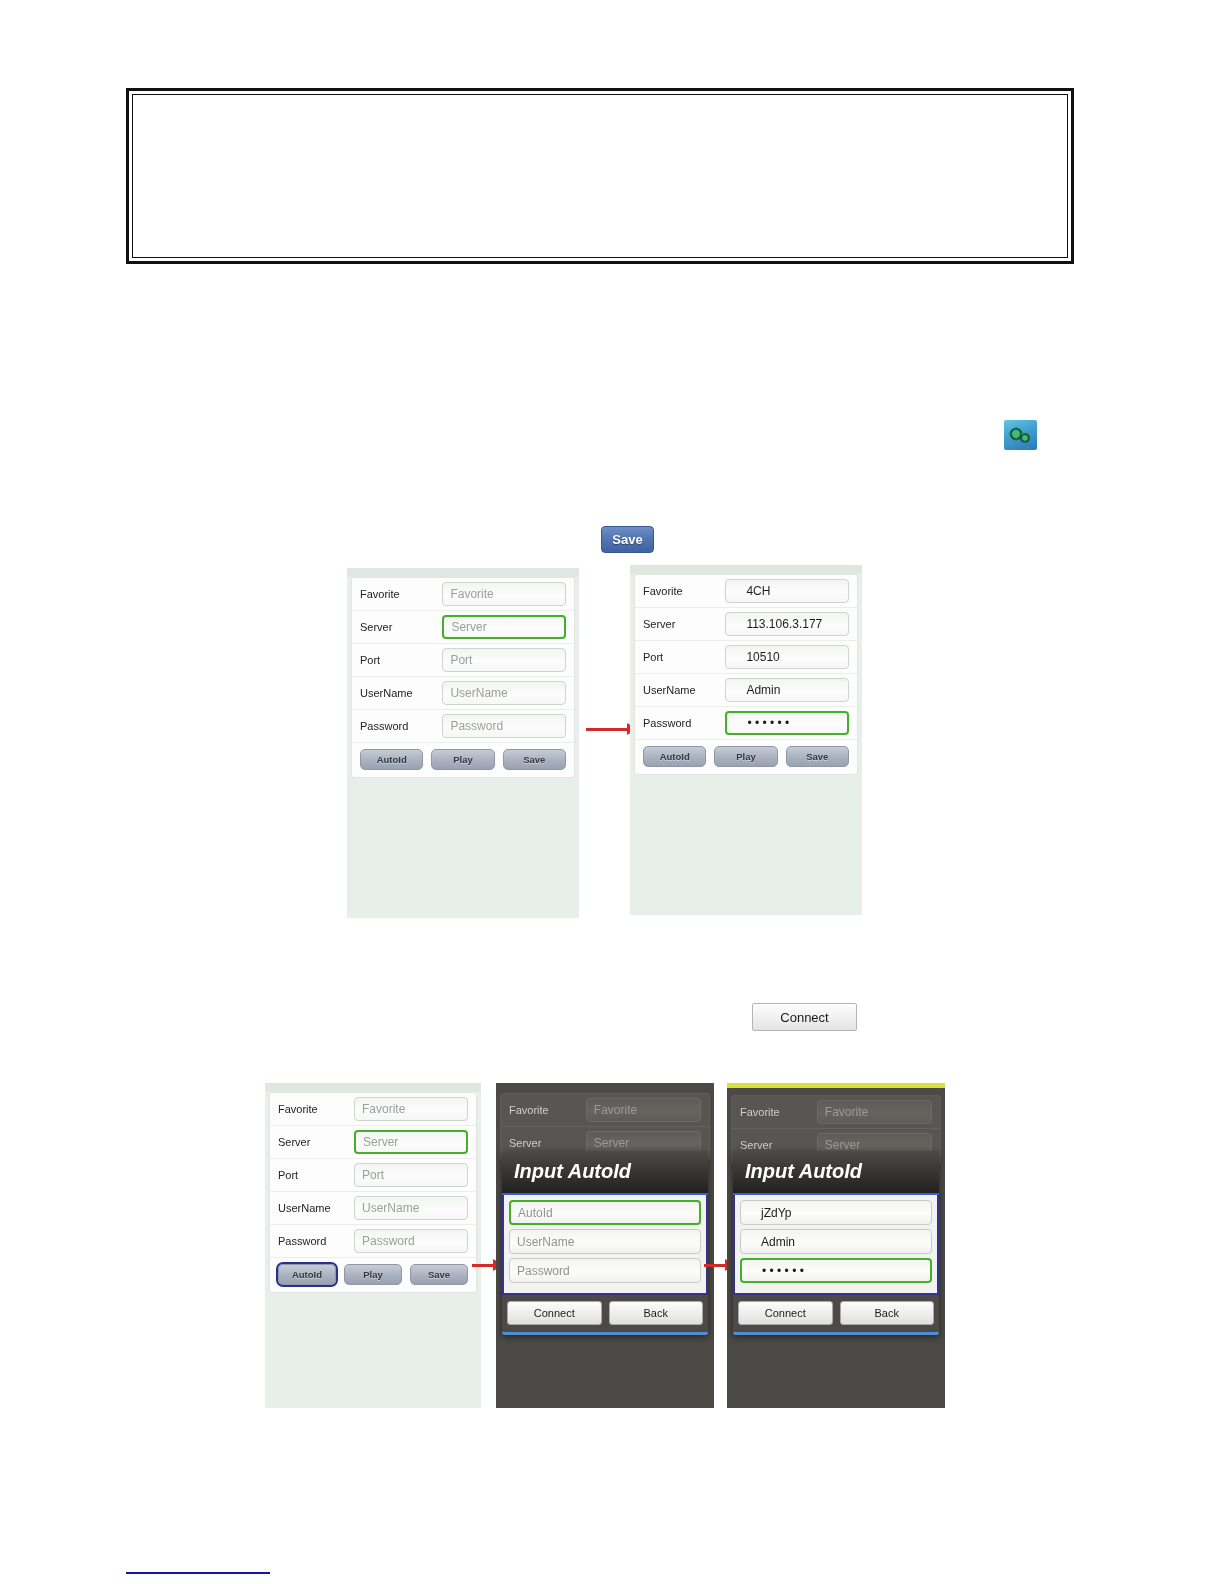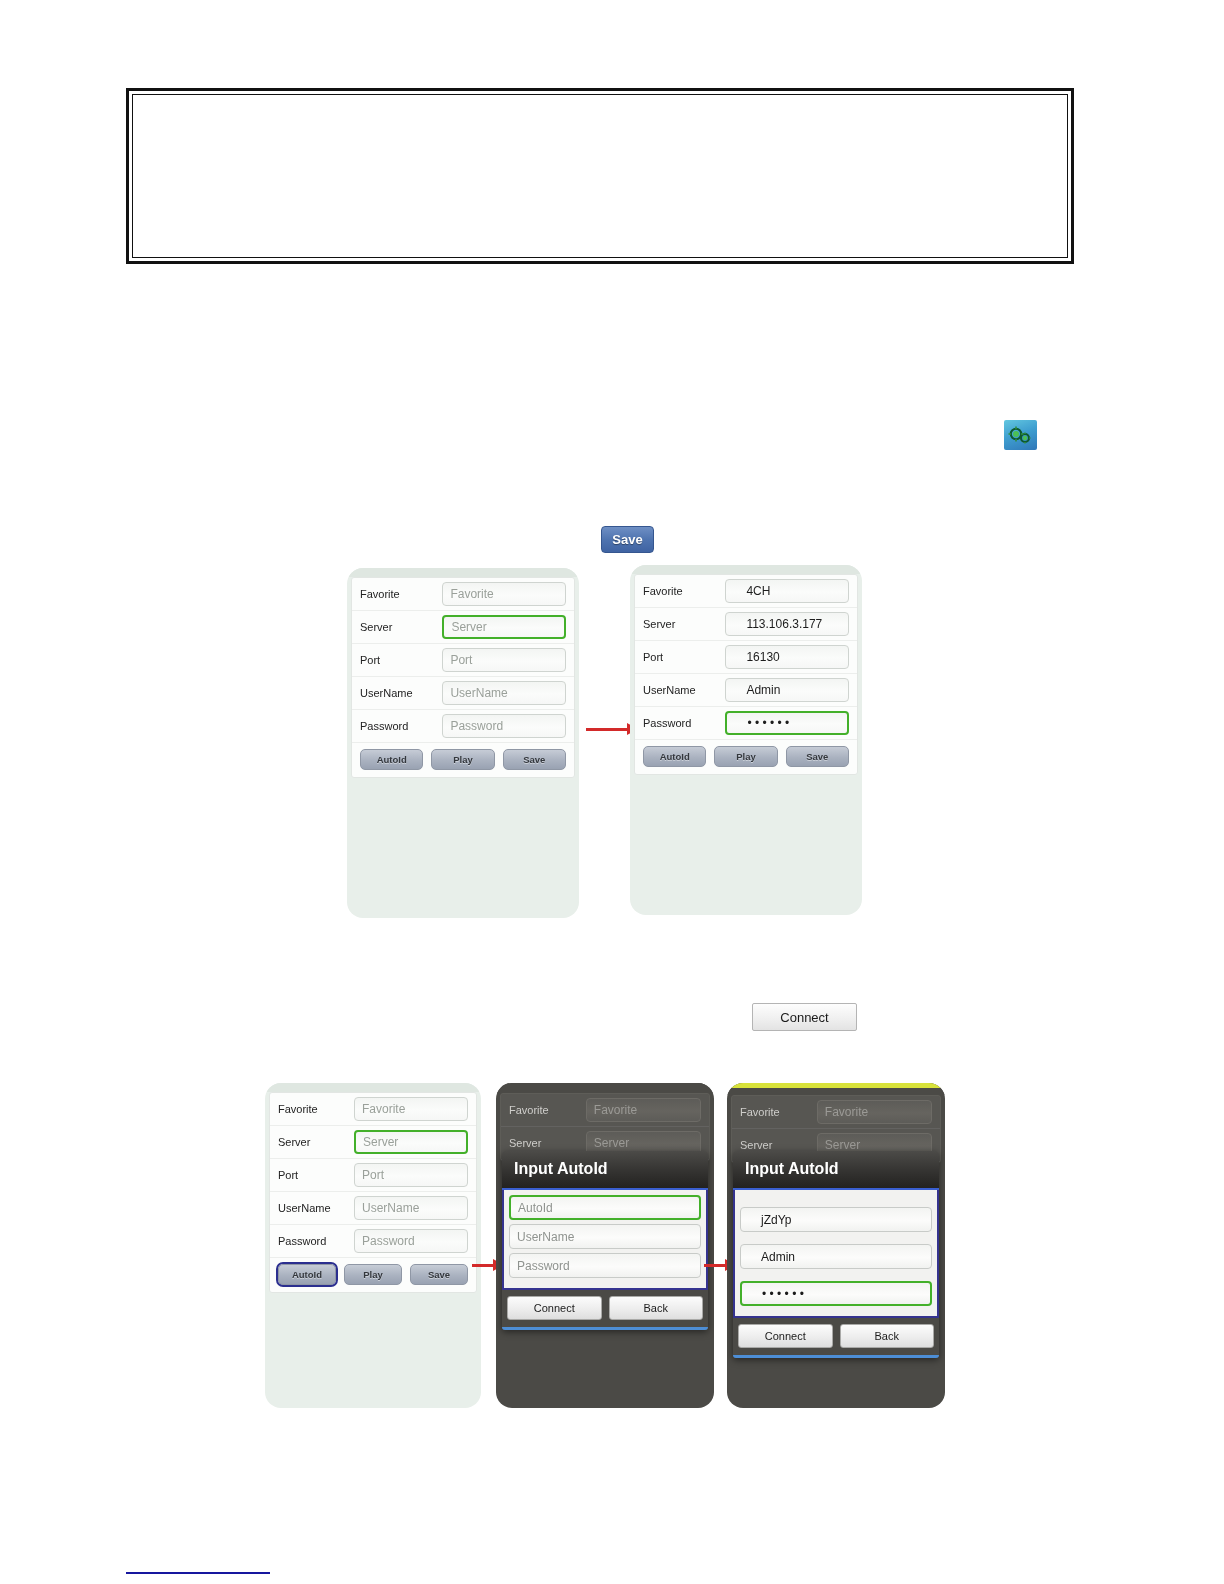--- a/index.html
+++ b/index.html
@@ -86,21 +86,20 @@
     align-items: center;
     justify-content: center;
     box-sizing: border-box;
   }
 
   
   .shot {
     position: absolute;
     box-sizing: border-box;
     overflow: hidden;
-    border-radius: 16px;
   }
   
   .shot.light { background: #e8efea; }
   
   .shot.dark  { background: #4b4a46; }
 
   .shot .topbar-light { height: 9px; background: #dfe7e1; }
   .shot .topbar-dark  { height: 10px; background: #4b4a46; }
   .yellow-strip { height: 5px; background: #d8e23a; }
 
@@ -187,39 +186,40 @@
     left: 6px;
     right: 6px;
     top: 68px;
     border-radius: 3px;
     overflow: hidden;
     box-shadow: 0 2px 7px rgba(0,0,0,.5);
   }
   .modal-header {
     background: linear-gradient(180deg, #4c4b48 0%, #343331 55%, #232220 100%);
     color: #fff;
-    font-size: 16px;
+    font-size: 20px;
     font-weight: bold;
     padding: 9px 12px 10px 12px;
     border-bottom: 2px solid #3a5fd0;
+    font-style: italic;
   }
   .modal-body {
     background: #f2f2f0;
     border: 2px solid #35338f;
     border-top: none;
     padding: 5px 5px 6px 5px;
   }
   .shot.dark .modal-body .form-input {
     background: linear-gradient(180deg, #f3f4f2 0%, #fcfcfb 55%, #f1f2f0 100%);
     border-color: #c8cbc8;
     color: #8f938f;
     height: 25px;
     margin-bottom: 4px;
   }
-  .shot.dark .modal-body .form-input.filled { color: #1a1a1a; margin-top: 12px; }
+  .shot.dark .modal-body .form-input.filled { color: #1a1a1a; }
   .shot.dark .modal-body .form-input.focus { border: 2px solid #43b02a; }
 
   .modal-actions {
     display: flex;
     gap: 7px;
     background: #4b4a46;
     padding: 6px 5px 7px 5px;
     border-bottom: 3px solid #4d8ed6;
   }
   .modal-btn {
@@ -347,21 +347,21 @@
       <div class="form-input filled">4CH</div>
     </div>
 
     <div class="form-row">
       <div class="form-label">Server</div>
       <div class="form-input filled">113.106.3.177</div>
     </div>
 
     <div class="form-row">
       <div class="form-label">Port</div>
-      <div class="form-input filled">16130</div>
+      <div class="form-input filled">10510</div>
     </div>
 
     <div class="form-row">
       <div class="form-label">UserName</div>
       <div class="form-input filled">Admin</div>
     </div>
 
     <div class="form-row">
       <div class="form-label">Password</div>
       <div class="form-input filled focus">• • • • • •</div>

